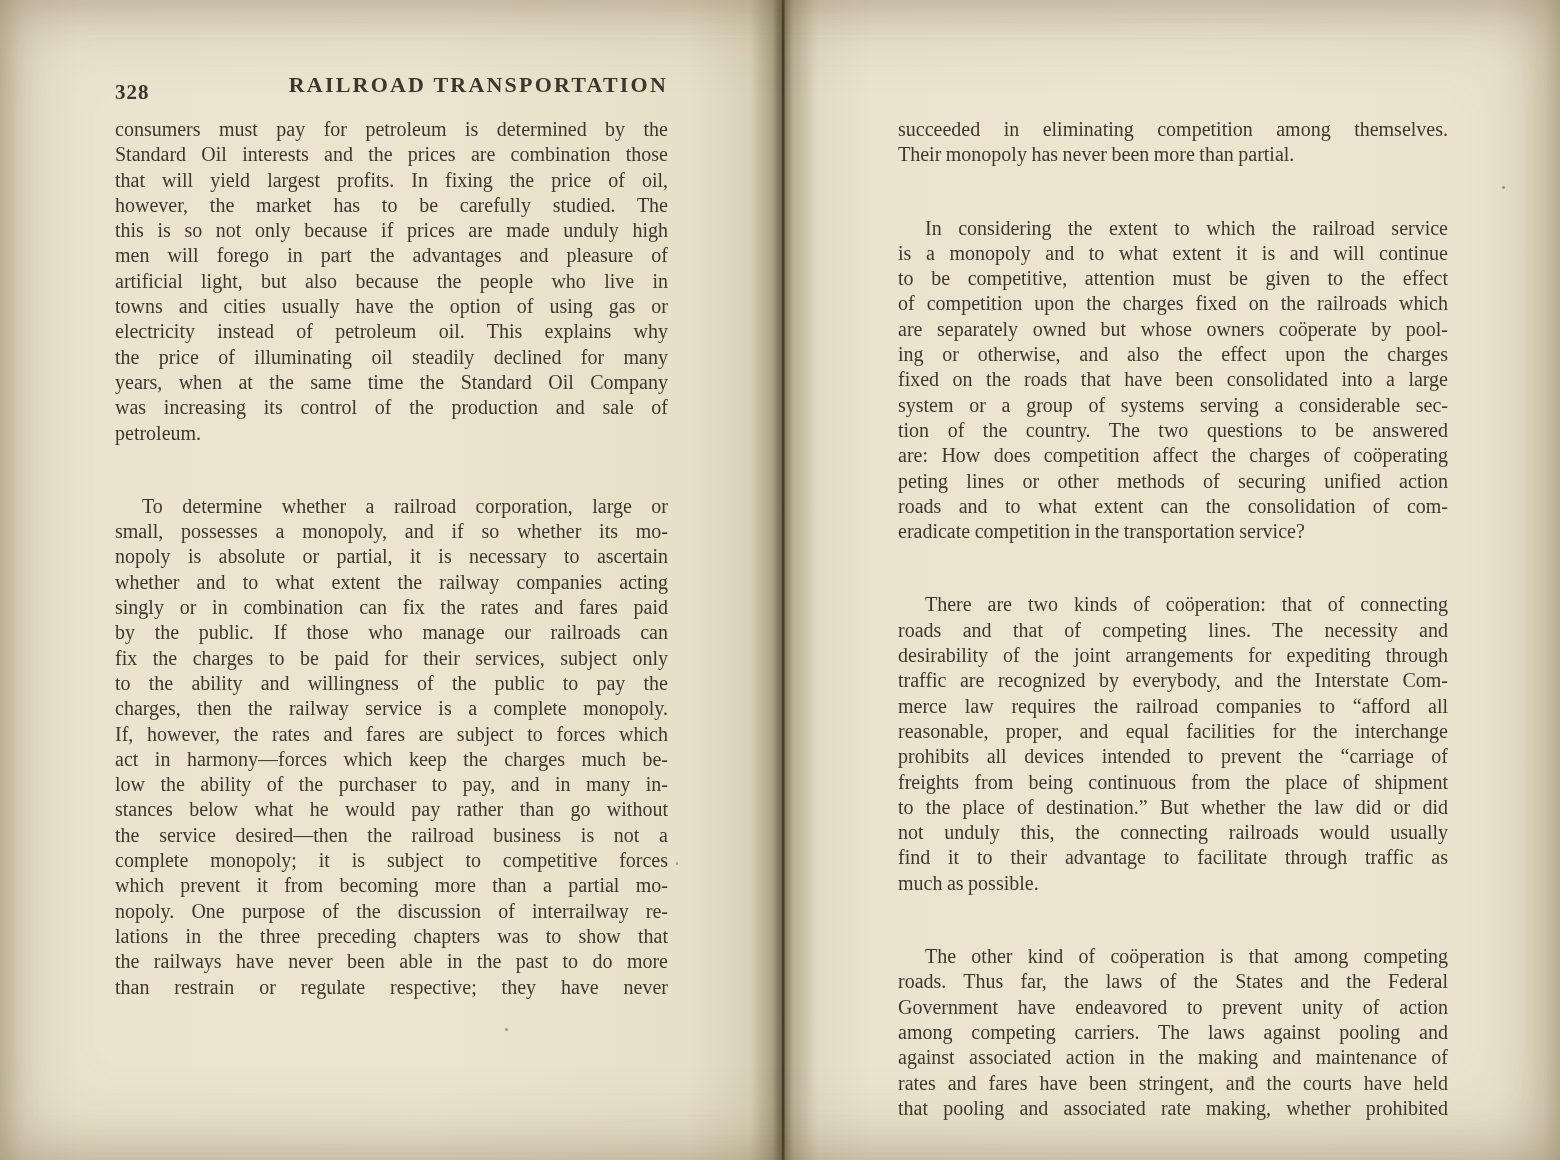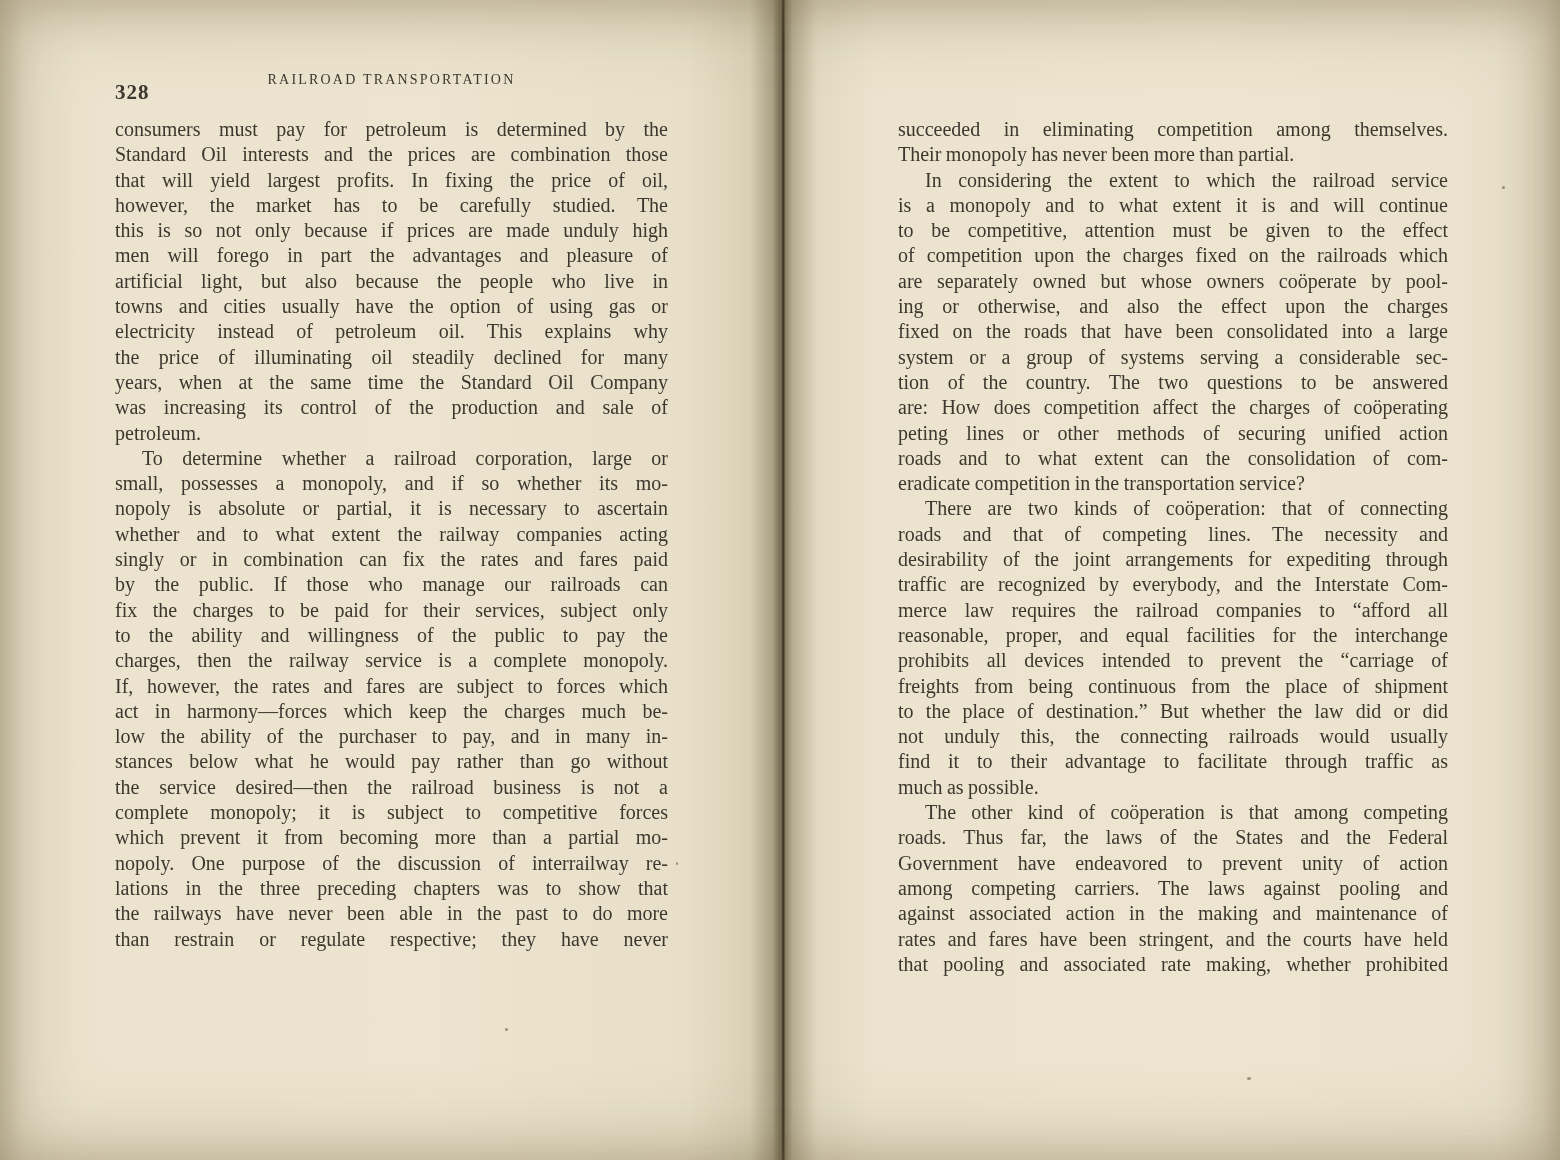--- a/index.html
+++ b/index.html
@@ -25,23 +25,23 @@
     background: linear-gradient(90deg,
       #9c9278 0%, #c6bda2 1.5%, #e2dac3 5%,
       #ebe3cd 12%, #ede5cf 55%, #eae2cc 92%,
       #e0d8c1 98%, #d4cbb1 100%);
   }
   .header { position: absolute; top: 72px; height: 30px; }
   .page.left  .header { left: 115px; width: 553px; }
   .page.right .header { left: 118px; width: 550px; }
   .runtitle {
     display: block;
-    text-align: center;
-    font-size: 14px;
-    font-weight: normal;
+    text-align: right;
+    font-size: 22px;
+    font-weight: bold;
     letter-spacing: 2.2px;
     white-space: nowrap;
   }
   .pagenum {
     position: absolute;
     top: 8px;
     font-size: 21px;
     font-weight: bold;
     letter-spacing: 1px;
   }
@@ -52,21 +52,21 @@
   .page.right .bodytext { left: 118px; width: 550px; }
   .line {
     font-size: 20px;
     line-height: 25.3px;
     word-spacing: -0.5px;
     text-align: justify;
     text-align-last: justify;
     white-space: normal;
   }
   .line.endline { text-align-last: left; }
-  .line.indent { text-indent: 1.35em; }
+  .line.indent { text-indent: 1.35em; margin-top: 48px; }
   .spine {
     position: absolute;
     left: 751px; top: 0;
     width: 64px; height: 1160px;
     pointer-events: none;
     background: linear-gradient(90deg,
       rgba(92,82,56,0)    0%,
       rgba(92,82,56,0.18) 34%,
       rgba(80,71,48,0.45) 47%,
       rgba(52,45,28,0.92) 49.7%,

